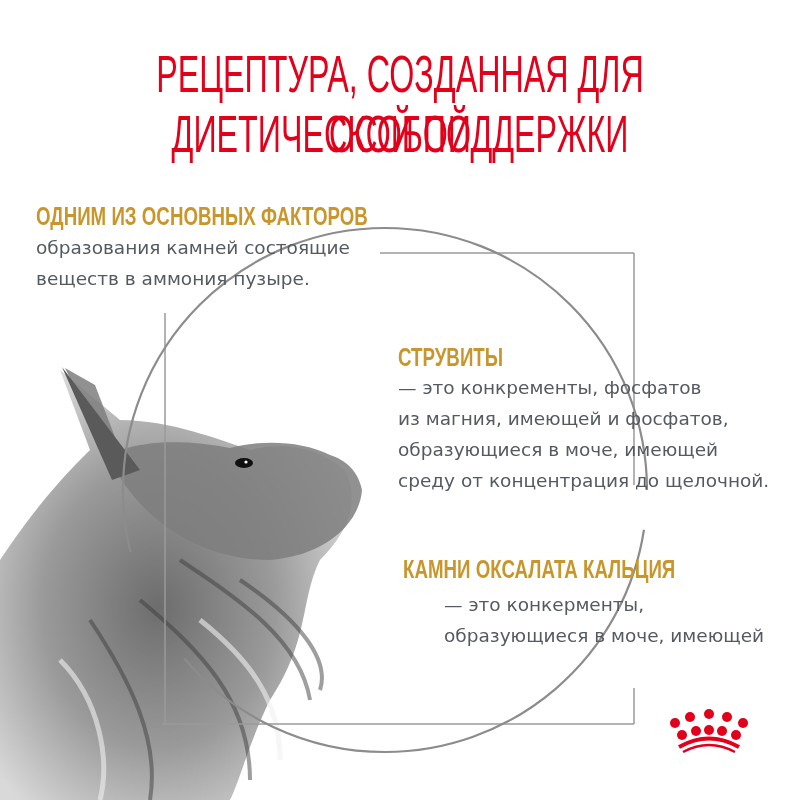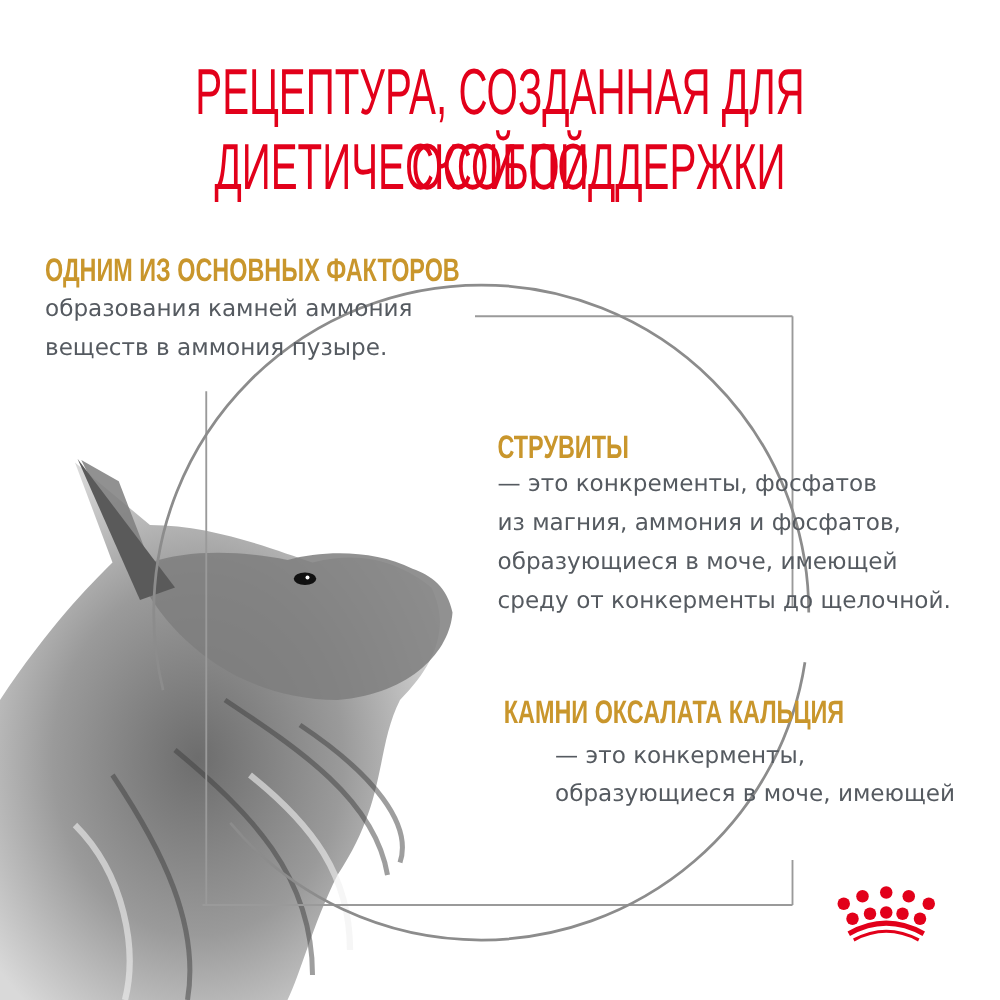--- a/index.html
+++ b/index.html
@@ -51,30 +51,30 @@
   </g>
 
   <circle cx="385" cy="490" r="262" stroke="#8c8c8c" stroke-width="2.2" fill="none" stroke-dasharray="600 120 1000" stroke-dashoffset="-40"></circle>
 </svg>
 
 <div class="title l1">РЕЦЕПТУРА, СОЗДАННАЯ ДЛЯ ОСОБОЙ</div>
 <div class="title l2">ДИЕТИЧЕСКОЙ ПОДДЕРЖКИ</div>
 
 <div class="heading" style="left:36px; top:201px;">ОДНИМ ИЗ ОСНОВНЫХ ФАКТОРОВ</div>
 <div class="body" style="left:36px; top:232px;">
-  <span class="line">образования камней аммония</span>
+  <span class="line">образования камней состоящие</span>
   <span class="line">веществ в аммония пузыре.</span>
 </div>
 
 <div class="heading" style="left:398px; top:342px;">СТРУВИТЫ</div>
 <div class="body" style="left:398px; top:372px;">
   <span class="line">— это конкременты, фосфатов</span>
-  <span class="line">из магния, аммония и фосфатов,</span>
+  <span class="line">из магния, имеющей и фосфатов,</span>
   <span class="line">образующиеся в моче, имеющей</span>
-  <span class="line">среду от конкерменты до щелочной.</span>
+  <span class="line">среду от концентрация до щелочной.</span>
 </div>
 
 <div class="heading" style="left:403px; top:554px;">КАМНИ ОКСАЛАТА КАЛЬЦИЯ</div>
 <div class="body" style="left:403px; top:589px;margin-left:41px;">
   <span class="line">— это конкерменты,</span>
   <span class="line">образующиеся в моче, имеющей</span>
 </div>
 
 <svg style="position:absolute; left:665px; top:700px;" width="90" height="60" viewBox="0 0 90 60">
   <g fill="#e2001a">

